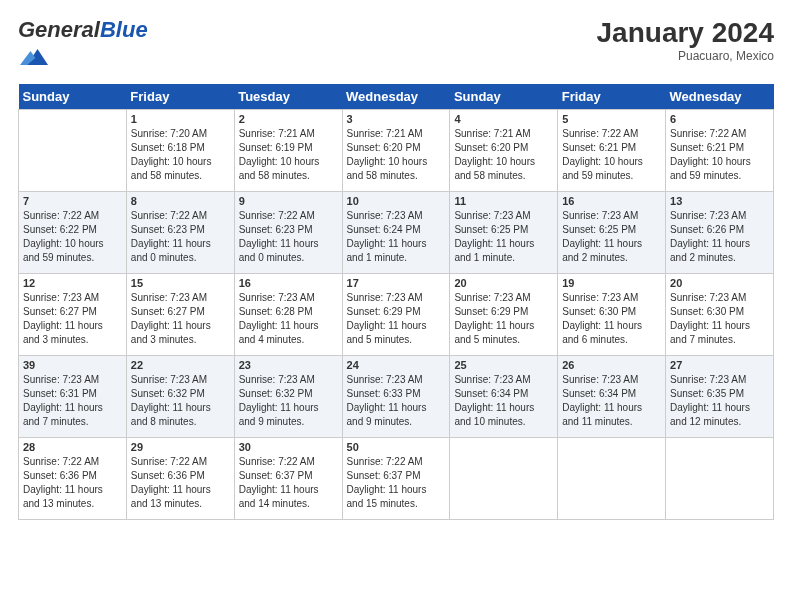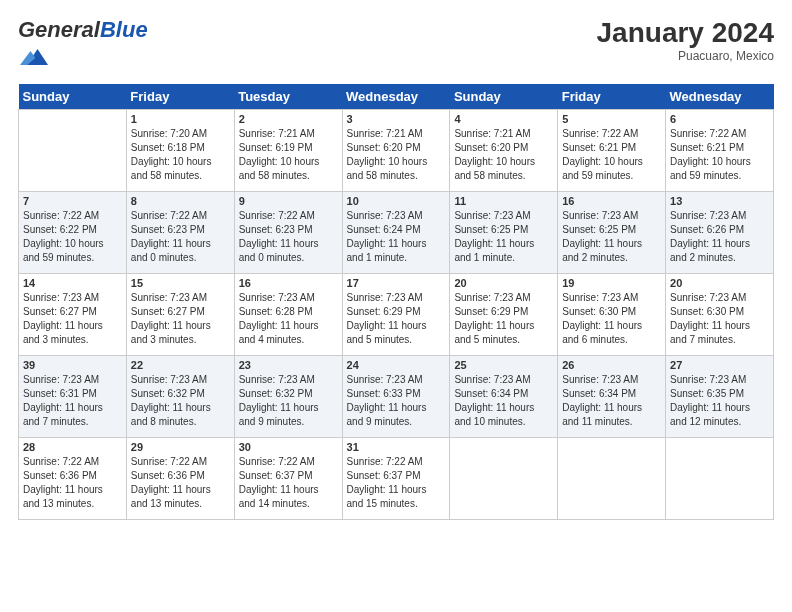--- a/index.html
+++ b/index.html
@@ -215,21 +215,21 @@
           <td>
             <span class="day-num">13</span>
             <div class="day-info" style="white-space: pre-line;">Sunrise: 7:23 AM
 Sunset: 6:26 PM
 Daylight: 11 hours
 and 2 minutes.</div>
           </td>
         </tr>
         <tr>
           <td>
-            <span class="day-num">14</span>
+            <span class="day-num">12</span>
             <div class="day-info" style="white-space: pre-line;">Sunrise: 7:23 AM
 Sunset: 6:27 PM
 Daylight: 11 hours
 and 3 minutes.</div>
           </td>
           <td>
             <span class="day-num">15</span>
             <div class="day-info" style="white-space: pre-line;">Sunrise: 7:23 AM
 Sunset: 6:27 PM
 Daylight: 11 hours
@@ -338,21 +338,21 @@
 and 13 minutes.</div>
           </td>
           <td>
             <span class="day-num">30</span>
             <div class="day-info" style="white-space: pre-line;">Sunrise: 7:22 AM
 Sunset: 6:37 PM
 Daylight: 11 hours
 and 14 minutes.</div>
           </td>
           <td>
-            <span class="day-num">31</span>
+            <span class="day-num">50</span>
             <div class="day-info" style="white-space: pre-line;">Sunrise: 7:22 AM
 Sunset: 6:37 PM
 Daylight: 11 hours
 and 15 minutes.</div>
           </td>
           <td></td>
           <td></td>
           <td></td>
         </tr>
       </tbody>

